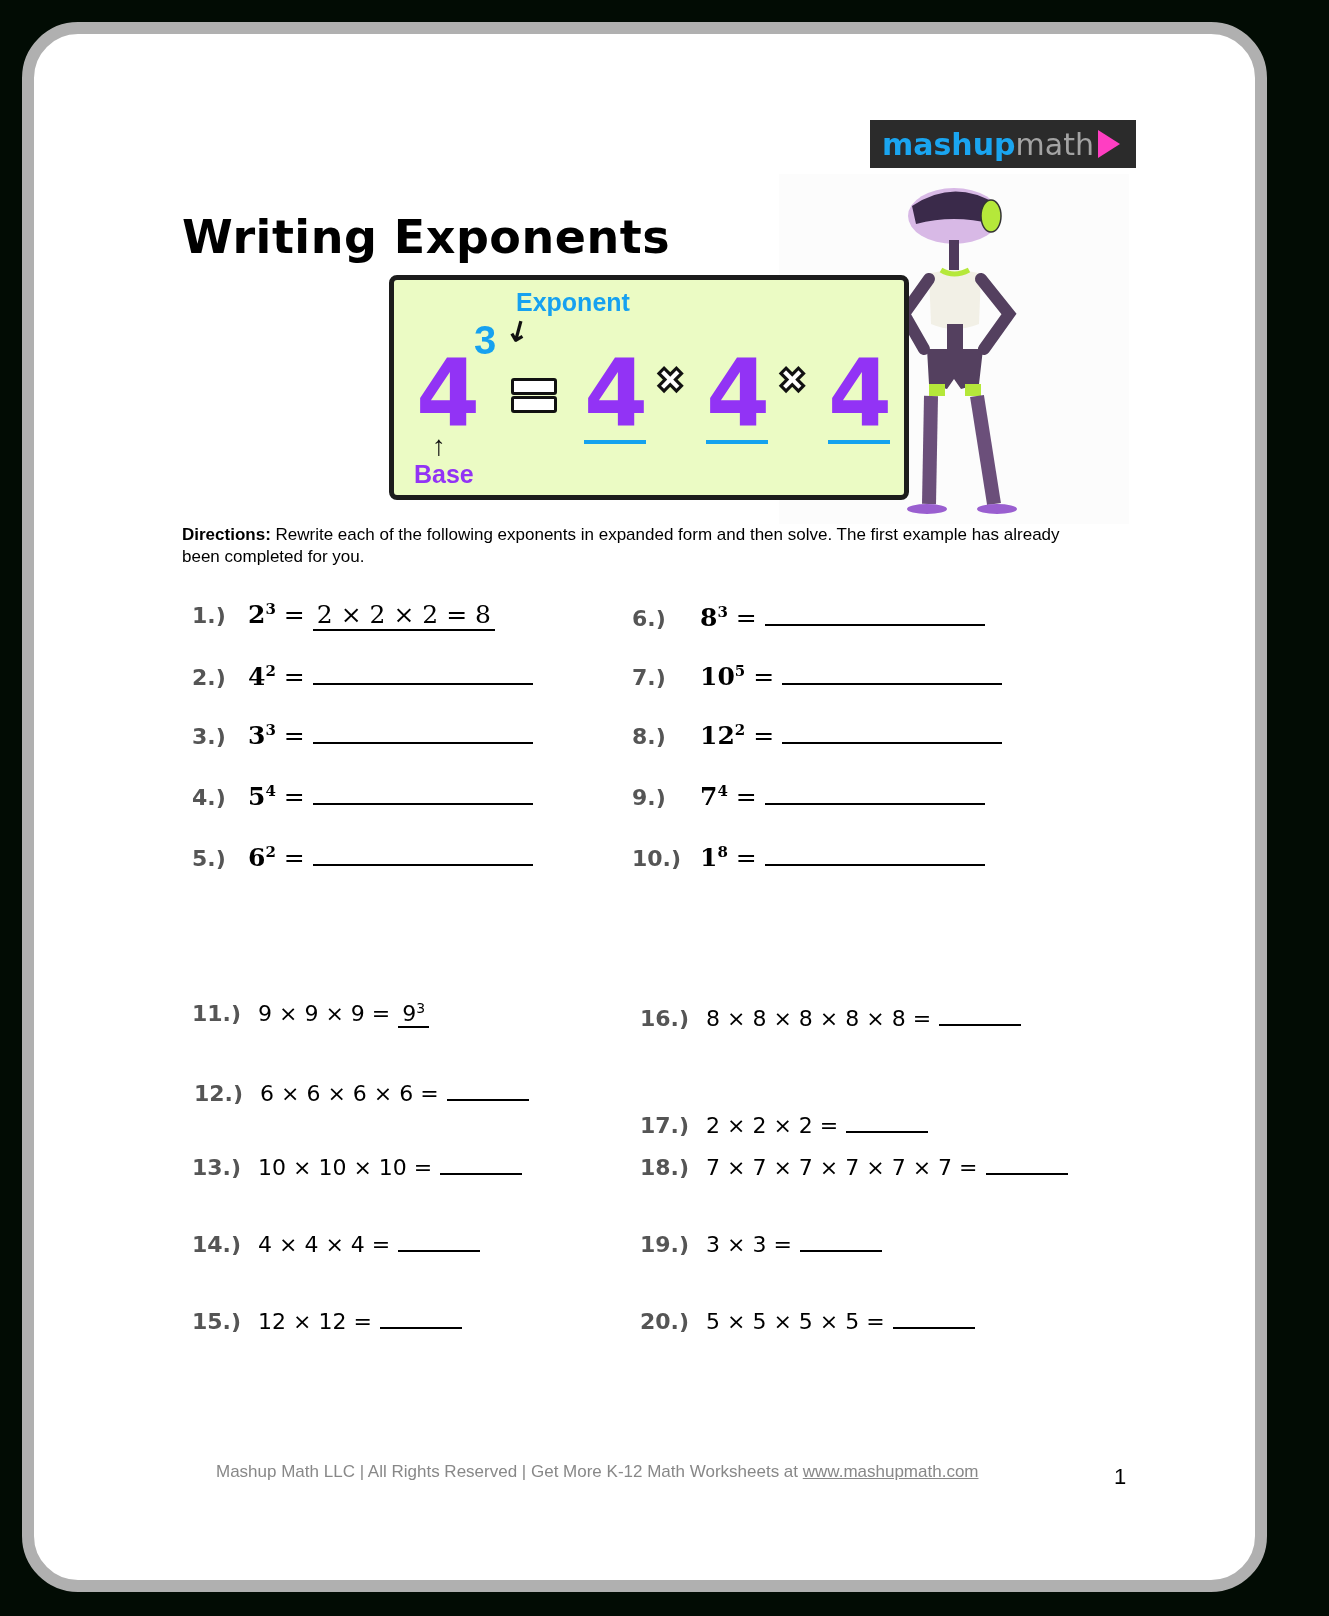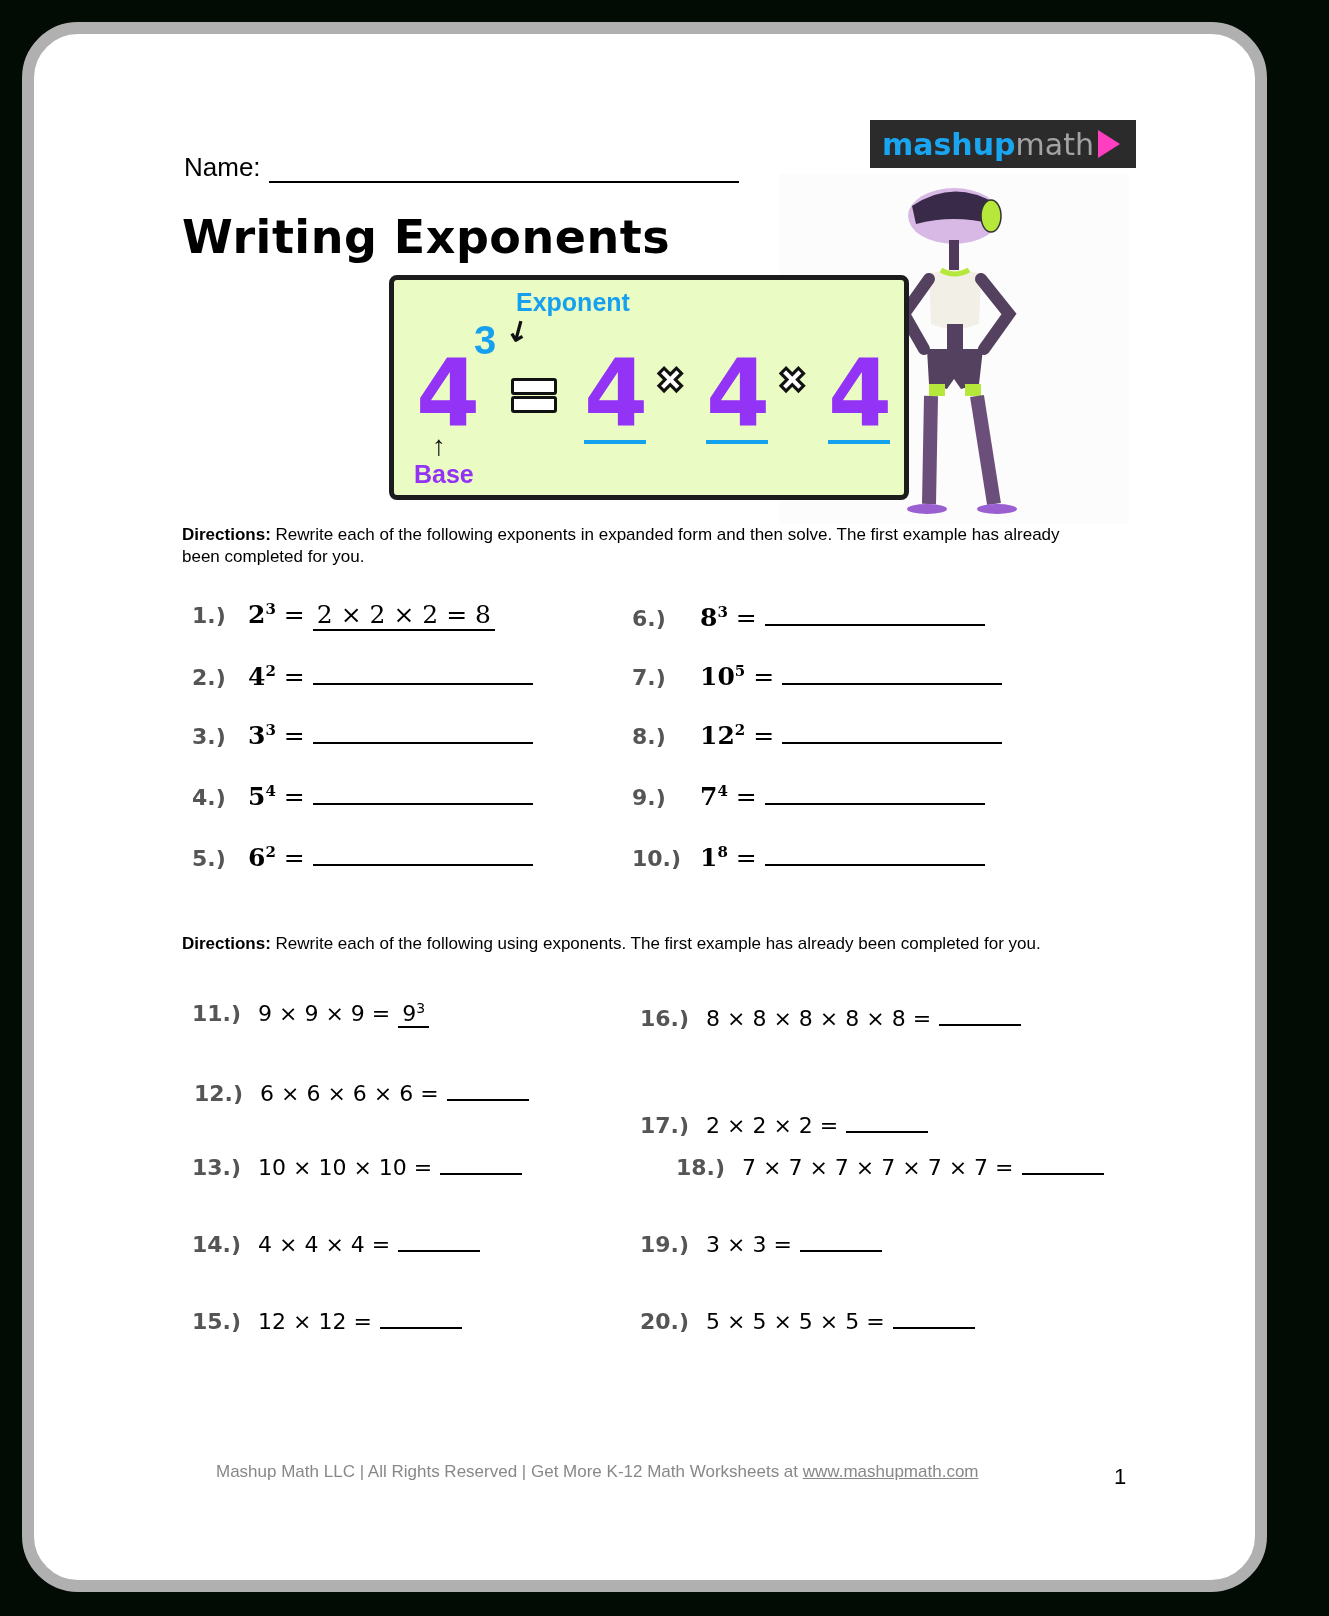--- a/index.html
+++ b/index.html
@@ -48,24 +48,20 @@
   .ans-under { border-bottom:2px solid #000; padding:0 4px; margin-left:8px; }
   .footer { left:182px; top:1428px; font-size:17px; color:#888;text-align:right; }
   .footer u { color:#888; }
   .pageno { left:1080px; top:1430px; font-size:22px; }
 </style>
 </head>
 <body>
 
 <div class="sheet">
 
-  <div class="abs name-row">
-    <span>Name:</span>
-    <span class="name-line"></span>
-  </div>
 
   <div class="abs title">Writing Exponents</div>
 
   <div class="abs logo">
     <span class="mashup">mashup</span>
       <span class="math">math</span>
     <span class="play"></span>
   </div>
 
   <div class="abs robot-bg">
@@ -169,23 +165,20 @@
       <span class="blank" style="width:220px"></span>
     </div>
     <div class="abs prob" style="left:598px;top:806px;">
       <span class="pnum" style="width:68px">10.)</span>
       <span class="pexpr"><span>1</span><sup>8</sup></span>
       <span style="margin-left:8px">=</span>
       <span class="blank" style="width:220px"></span>
     </div>
   </div>
 
-  <div class="abs directions" style="top:899px;">
-    <b>Directions:</b><span> Rewrite each of the following using exponents. The first example has already been completed for you.</span>
-  </div>
 
   <div>
     <div class="abs prob2" style="left:158px;top:966px;">
       <span class="pnum">11.)</span>
       <span>9 × 9 × 9 =</span>
       <span class="ans-under"><span>9</span><sup style="font-size:14px">3</sup></span>
     </div>
     <div class="abs prob2" style="left:160px;top:1041px;">
       <span class="pnum">12.)</span>
       <span>6 × 6 × 6 × 6 =</span>
@@ -210,21 +203,21 @@
     <div class="abs prob2" style="left:606px;top:966px;">
       <span class="pnum">16.)</span>
       <span>8 × 8 × 8 × 8 × 8 =</span>
       <span class="blank" style="width:82px"></span>
     </div>
     <div class="abs prob2" style="left:606px;top:1041px;margin-top:32px;">
       <span class="pnum">17.)</span>
       <span>2 × 2 × 2 =</span>
       <span class="blank" style="width:82px"></span>
     </div>
-    <div class="abs prob2" style="left:606px;top:1115px;margin-left:36px;">
+    <div class="abs prob2" style="left:606px;top:1115px;">
       <span class="pnum">18.)</span>
       <span>7 × 7 × 7 × 7 × 7 × 7 =</span>
       <span class="blank" style="width:82px"></span>
     </div>
     <div class="abs prob2" style="left:606px;top:1192px;">
       <span class="pnum">19.)</span>
       <span>3 × 3 =</span>
       <span class="blank" style="width:82px"></span>
     </div>
     <div class="abs prob2" style="left:606px;top:1269px;">

